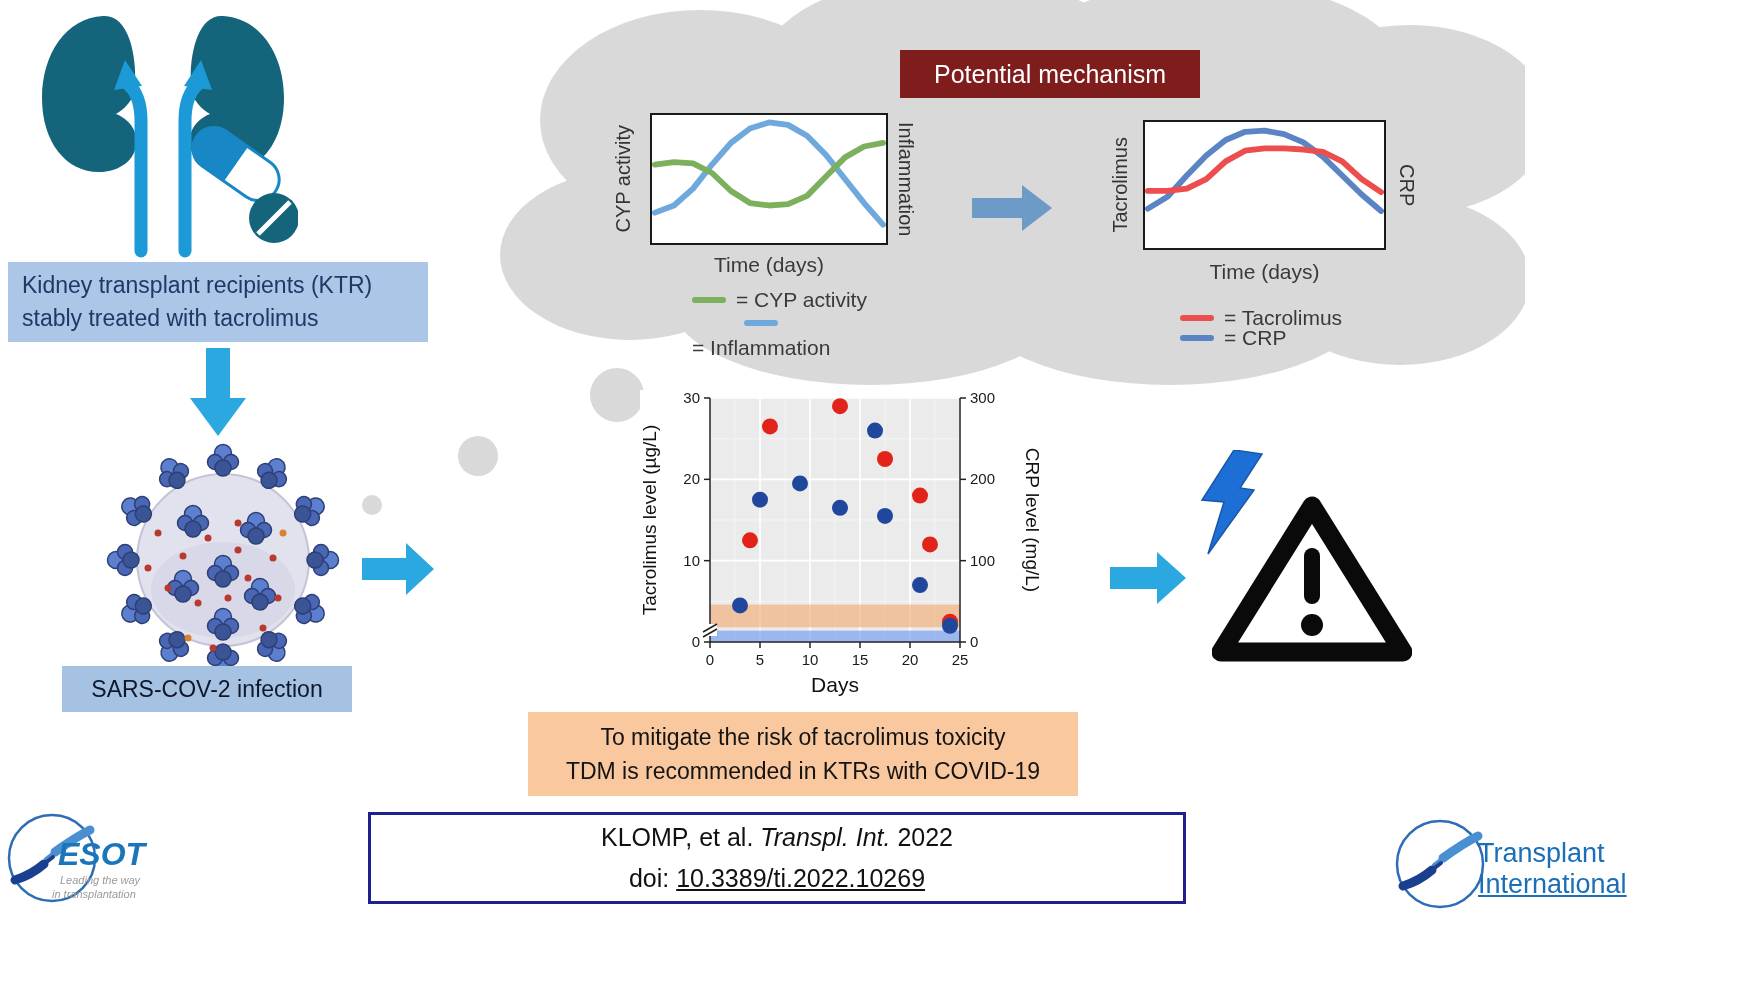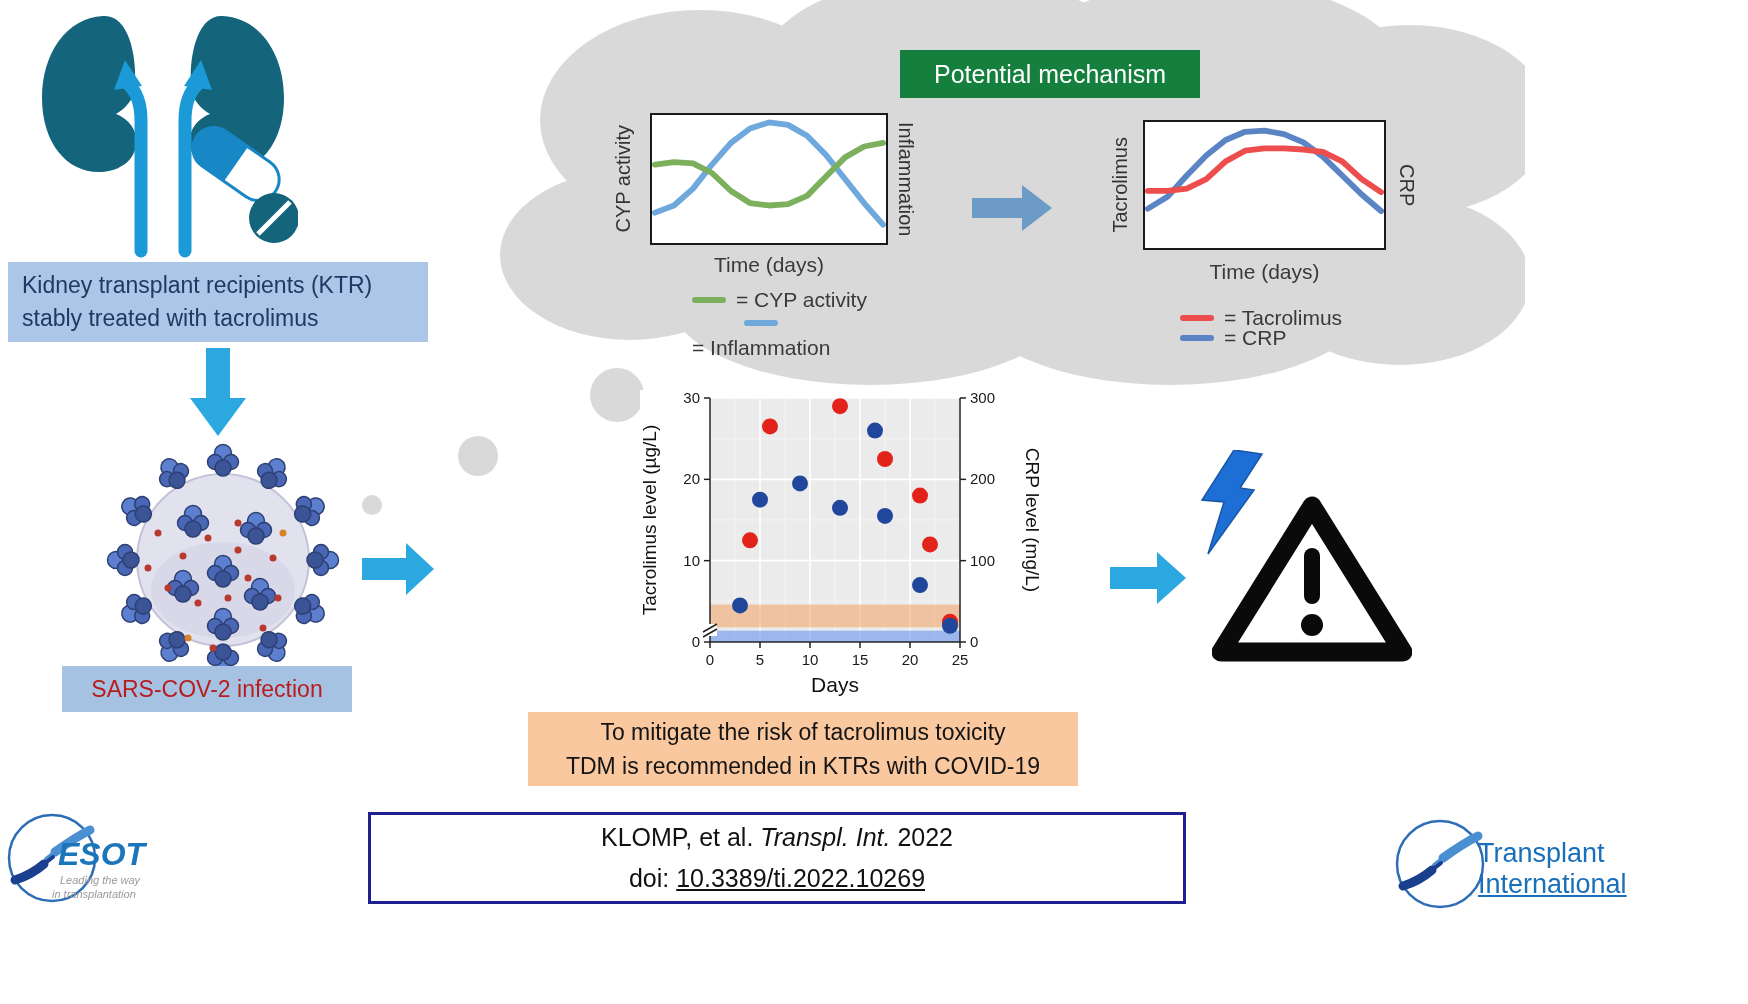--- a/index.html
+++ b/index.html
@@ -2,40 +2,40 @@
 <html><head>
 <meta charset="utf-8">
 <style>
   html,body{margin:0;padding:0;background:#fff;}
   body{font-family:"Liberation Sans",sans-serif;}
   #canvas{position:relative;width:1748px;height:1004px;background:#fff;overflow:hidden;}
   .abs{position:absolute;}
   .label-box{box-sizing:border-box;display:flex;flex-direction:column;justify-content:center;}
   .ktr-box{left:8px;top:262px;width:420px;height:80px;background:#abc6e6;color:#1f3864;
            font-size:23px;padding-left:14px;line-height:33px;}
-  .sars-box{left:62px;top:666px;width:290px;height:46px;background:#a5c2e2;color:#b91c1c;
+  .sars-box{left:62px;top:666px;width:290px;height:46px;background:#a5c2e2;color:#0f172a;
             font-size:23px;align-items:center;}
-  .mech-title{left:900px;top:50px;width:300px;height:48px;background:#15803d;color:#ffffff;
+  .mech-title{left:900px;top:50px;width:300px;height:48px;background:#7f1d1d;color:#ffffff;
               font-size:25px;align-items:center;justify-content:center;display:flex;}
   .chart-block{width:340px;}
   .panel{position:absolute;background:#ffffff;border:2px solid #1a1a1a;box-sizing:border-box;}
   .panel svg{display:block;width:100%;height:100%;}
   .vlabel{position:absolute;display:flex;align-items:center;justify-content:center;
           font-size:20px;color:#333;}
   .vlabel.up span{writing-mode:vertical-rl;transform:rotate(180deg);}
   .vlabel.down span{writing-mode:vertical-rl;}
   .xlabel{position:absolute;text-align:center;font-size:21px;color:#3a3a3a;}
   .legend-row{position:absolute;display:flex;align-items:center;gap:10px;
               font-size:21px;color:#3a3a3a;}
   .swatch{display:inline-block;width:34px;height:6px;border-radius:3px;}
   .scatter-block{left:640px;top:390px;width:400px;height:312px;background:#fff;}
   .tick{font-family:"Liberation Sans",sans-serif;font-size:15px;fill:#1a1a1a;}
   .ax{font-family:"Liberation Sans",sans-serif;font-size:19px;fill:#111;}
   .axl{font-family:"Liberation Sans",sans-serif;font-size:21px;fill:#111;}
-  .reco-box{left:528px;top:712px;width:550px;height:74px;background:#f9c89e;color:#141414;
+  .reco-box{left:528px;top:712px;width:550px;height:84px;background:#f9c89e;color:#141414;
             font-size:23px;align-items:center;justify-content:center;text-align:center;line-height:34px;}
   .cite-box{left:368px;top:812px;width:818px;height:92px;border:3px solid #1f1f8f;background:#fff;
             color:#111;font-size:25px;display:flex;flex-direction:column;align-items:center;
             justify-content:center;line-height:41px;box-sizing:border-box;}
   .it{font-style:italic;}
   .doi{text-decoration:underline;}
   .logo-text-esot{font-size:32px;font-weight:bold;color:#1b75bb;}
   .logo-tag{font-size:11px;color:#9a9a9a;line-height:13px;}
   .ti-text{font-size:27px;font-weight:500;color:#1a6fba;line-height:31px;}
 </style>

